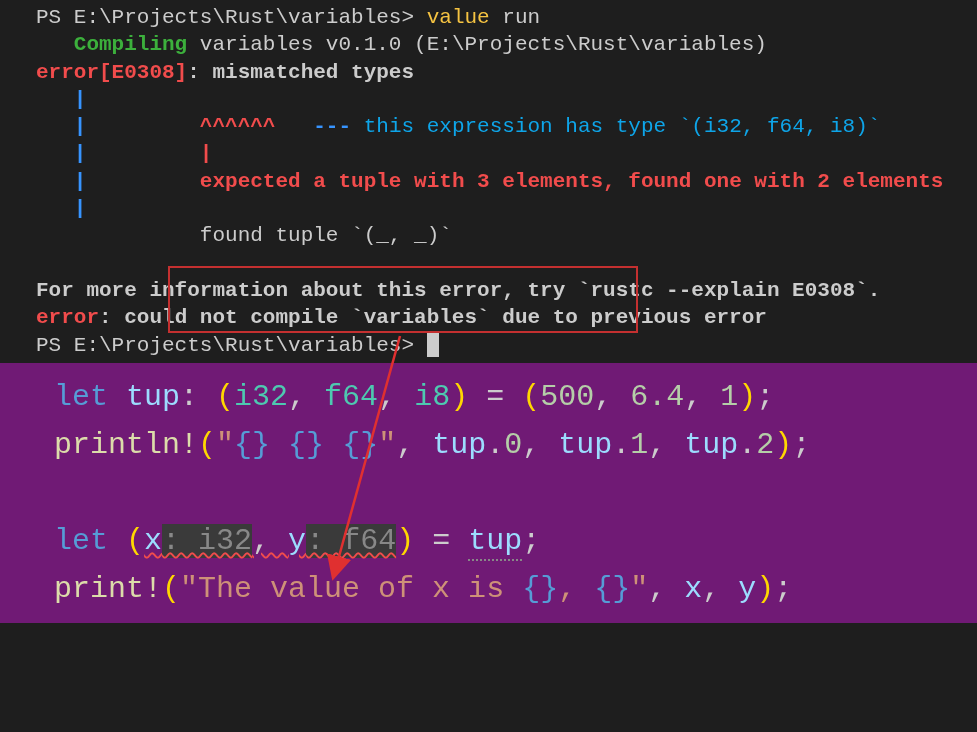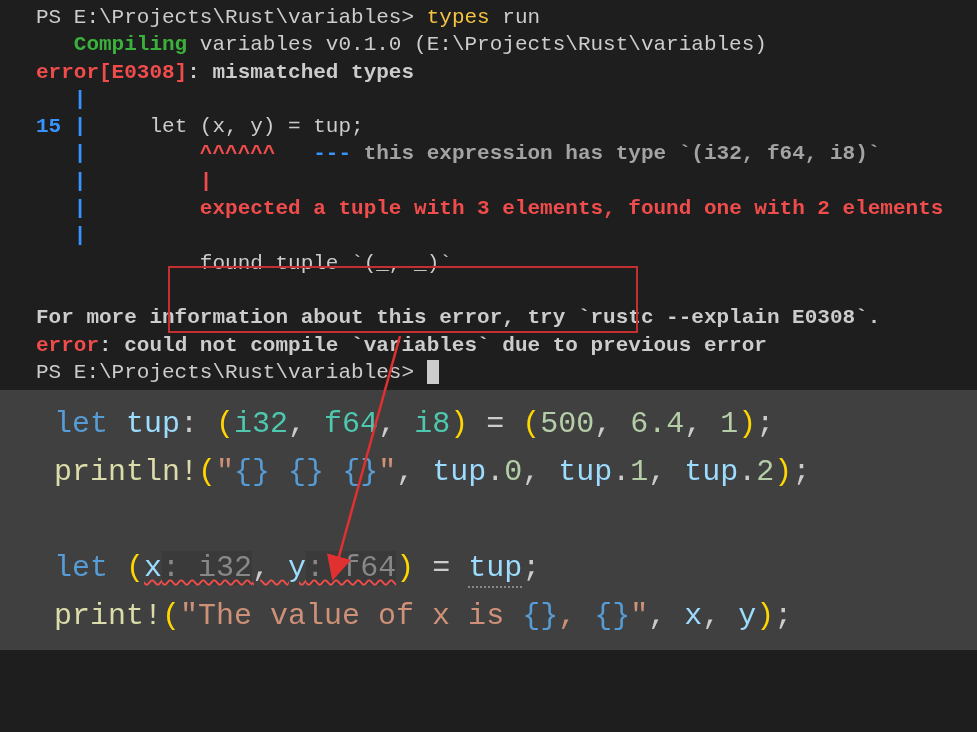--- a/index.html
+++ b/index.html
@@ -29,21 +29,21 @@
     .cmd-cargo { color: #f5c342; }
     .cmd-run { color: #cccccc; }
     .compiling { color: #3cb03c; font-weight: bold; }
     .error-red { color: #f14c4c; font-weight: bold; text-align: right; }
     .error-text { color: #cccccc; font-weight: bold; }
     .arrow-blue { color: #3794ff; font-weight: bold; }
     .line-num { color: #3794ff; font-weight: bold; }
     .pipe-blue { color: #3794ff; font-weight: bold; }
     .caret-red { color: #f14c4c; font-weight: bold; }
     .dash-blue { color: #3794ff; font-weight: bold; }
-    .hint-blue { color: #a3a3a3; font-weight: bold; }
+    .hint-blue { color: #0ea5e9; font-weight: normal; }
     .eq-blue { color: #3794ff; font-weight: bold; }
     .normal { color: #cccccc; text-align: right; }
     .err2-red { color: #f14c4c; font-weight: bold; }
     .cursor-block {
       background: #cccccc;
       display: inline-block;
       width: 12px;
       height: 24px;
       vertical-align: text-bottom;
     }
@@ -60,21 +60,21 @@
       position: absolute;
       left: 280px;
       top: 331px;
       width: 160px;
       height: 260px;
       pointer-events: none;
     }
     .editor {
       padding: 10px 8px 10px 36px;
       font-size: 30px;
-      background: #404040;
+      background: #701a75;
       line-height: 1.6;
     }
     .ed-line {
       white-space: pre;
     }
     .kw-let { color: #569cd6; }
     .var-tup { color: #9cdcfe; }
     .punct { color: #cccccc; }
     .type { color: #4ec9b0; }
     .paren-yellow { color: #ffd700; }
@@ -95,25 +95,24 @@
     }
     .dotted-under {
       border-bottom: 2px dotted #888;
       padding-bottom: 1px;
     }
   </style>
 </head>
 <body>
 
 <div class="terminal">
-  <div class="line"><span class="ps-prompt">PS E:\Projects\Rust\variables&gt; </span><span class="cmd-cargo">types</span><span class="cmd-run"> run</span></div>
+  <div class="line"><span class="ps-prompt">PS E:\Projects\Rust\variables&gt; </span><span class="cmd-cargo">value</span><span class="cmd-run"> run</span></div>
   <div class="line"><span class="compiling">   Compiling</span><span class="normal"> variables v0.1.0 (E:\Projects\Rust\variables)</span></div>
   <div class="line"><span class="error-red">error[E0308]</span><span class="error-text">: mismatched types</span></div>
   <div class="line"><span class="pipe-blue">   |</span></div>
-  <div class="line"><span class="line-num">15 </span><span class="pipe-blue">|</span><span class="normal">     let (x, y) = tup;</span></div>
   <div class="line"><span class="pipe-blue">   |</span><span class="caret-red">         ^^^^^^</span><span class="dash-blue">   ---</span><span class="hint-blue"> this expression has type `(i32, f64, i8)`</span></div>
   <div class="line"><span class="pipe-blue">   |</span><span class="caret-red">         |</span></div>
   <div class="line"><span class="pipe-blue">   |</span><span class="caret-red">         expected a tuple with 3 elements, found one with 2 elements</span></div>
   <div class="line"><span class="pipe-blue">   |</span></div>
   <div class="line"><span class="normal">             found tuple `(_, _)`</span></div>
   <div class="line"><span></span>&nbsp;</div>
   <div class="line"><span class="normal" style="font-weight:bold">For more information about this error, try `rustc --explain E0308`.</span></div>
   <div class="line"><span class="err2-red">error</span><span class="normal" style="font-weight:bold">: could not compile `variables` due to previous error</span></div>
   <div class="line"><span class="ps-prompt">PS E:\Projects\Rust\variables&gt; </span><span class="cursor-block"></span></div>
 </div>

